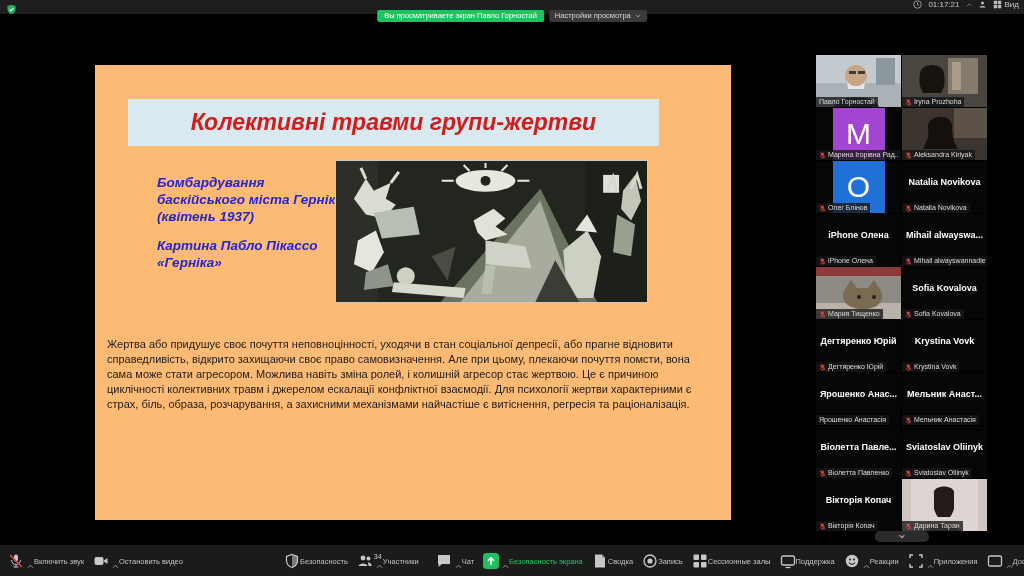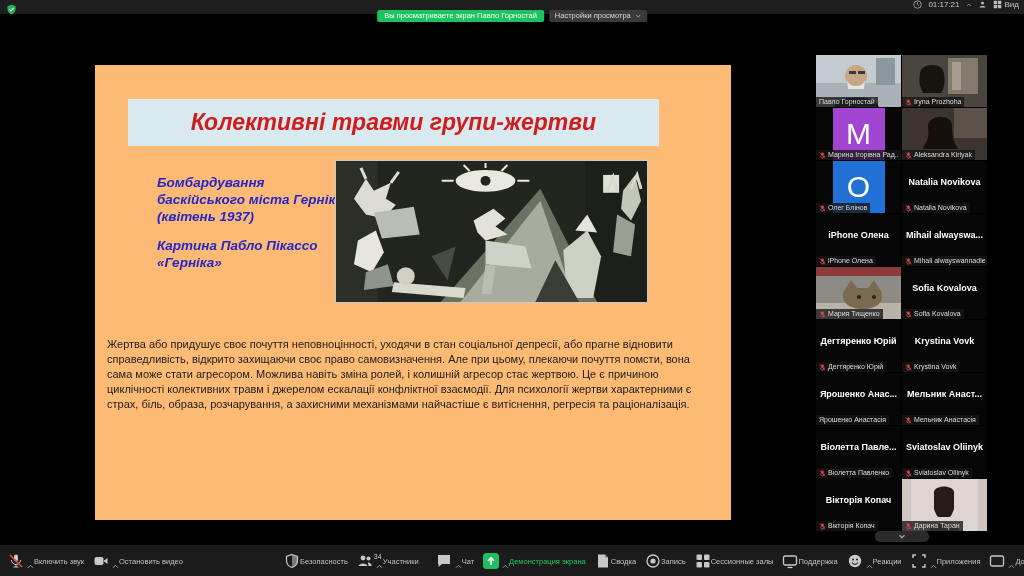--- a/index.html
+++ b/index.html
@@ -452,21 +452,21 @@
         <div class="tb-icon">
           <svg viewBox="0 0 16 16" width="16" height="16">
             <rect width="16" height="16" rx="3.5" fill="#1fbf5f"></rect>
             <path d="M8 12V5M8 4.6L5 8M8 4.6L11 8" stroke="#fff" stroke-width="1.5" fill="none"></path>
           </svg>
         </div>
         <span class="tb-chev"><svg width="7" height="5" viewBox="0 0 8 6">
             <path d="M1 4.5L4 1.5L7 4.5" stroke="#9a9a9a" stroke-width="1.2" fill="none"></path>
           </svg></span>
       </div>
-      <div class="tb-label">Демонстрация экрана</div>
+      <div class="tb-label">Безопасность экрана</div>
     </div>
     <div class="tb-item">
       <div class="tb-top">
         <div class="tb-icon">
           <svg viewBox="0 0 16 16" width="16" height="16">
             <path d="M3 1.5h7l3 3V14.5H3z" fill="#c8c8c8"></path>
             <path d="M10 1.5v3h3" fill="#8a8a8a"></path>
           </svg>
         </div>
       </div>

